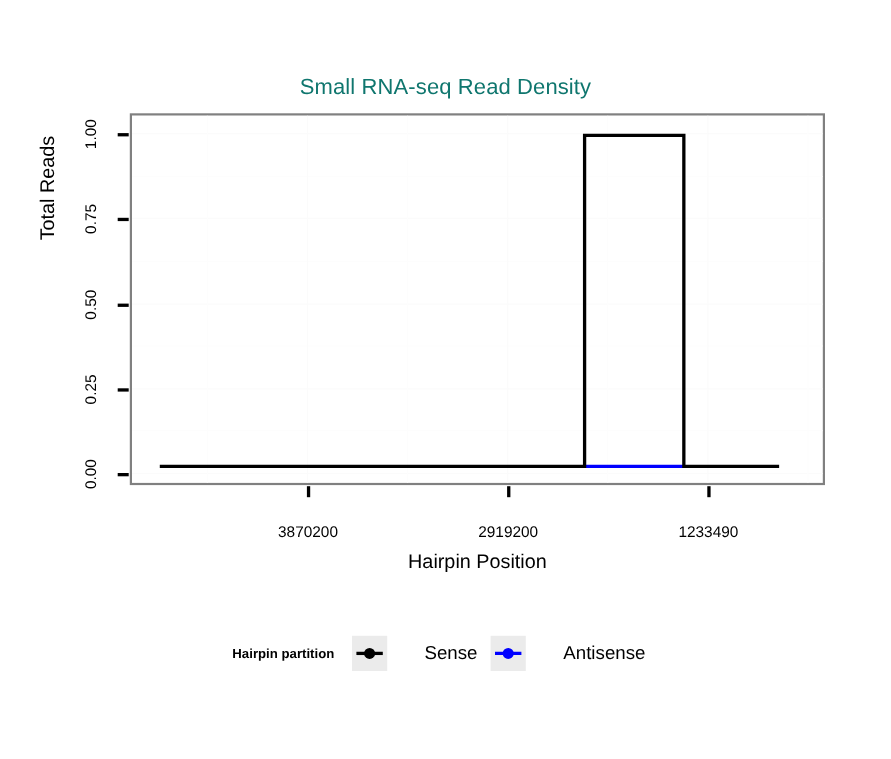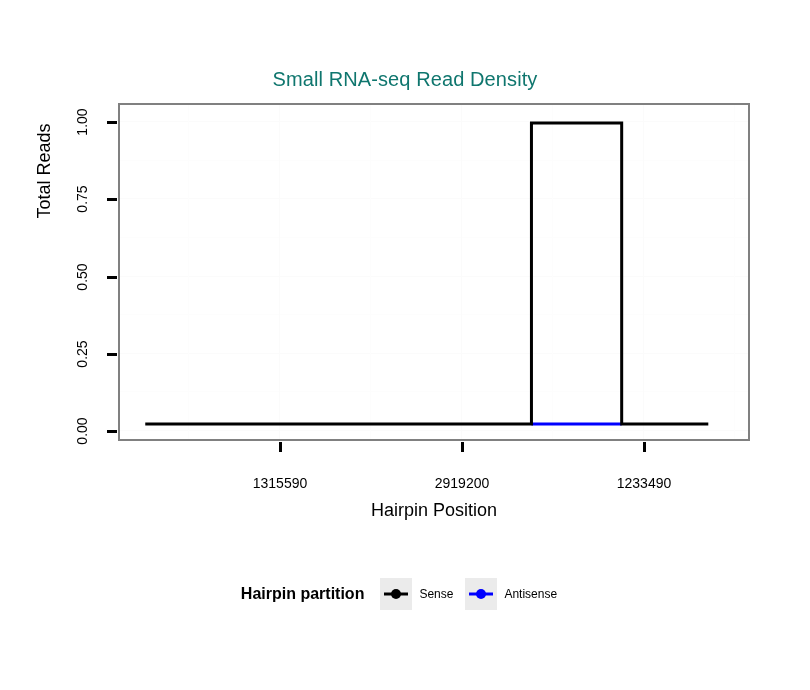--- a/index.html
+++ b/index.html
@@ -131,43 +131,44 @@
     position: absolute;
     left: 0;
     top: 578px;
     width: 810px;
     display: flex;
     align-items: center;
     justify-content: center;
     gap: 0;
   }
   #legend-title {
-    font-size: 16px;
+    font-size: 12px;
     font-weight: bold;
     margin-right: 16px;
     white-space: nowrap;
   }
   .legend-item {
     display: flex;
     align-items: center;
     margin-right: 12px;
   }
   .legend-key {
     width: 32px;
     height: 32px;
     background: #ebebeb;
     display: flex;
     align-items: center;
     justify-content: center;
     margin-right: 7px;
     flex: none;
   }
   .legend-label {
-    font-size: 12px;
-    white-space: nowrap;
+    font-size: 17px;
+    white-space: nowrap;
+    margin-left: 27px;
   }
 </style>
 </head>
 <body>
 
 <div id="plot-root">
 
   <div id="chart-title">Small RNA-seq Read Density</div>
 
   <div id="y-axis-title">
@@ -195,21 +196,21 @@
     <div class="y-tick-label">0.75</div>
   </div>
   <div class="y-tick-wrap" style="top:114px">
     <div class="y-tick-label">1.00</div>
   </div>
 
   <div class="x-tick-mark" style="left:279px"></div>
   <div class="x-tick-mark" style="left:461px"></div>
   <div class="x-tick-mark" style="left:643px"></div>
 
-  <div class="x-tick-label" style="left:225px">1315590</div>
+  <div class="x-tick-label" style="left:225px">3870200</div>
   <div class="x-tick-label" style="left:407px">2919200</div>
   <div class="x-tick-label" style="left:589px">1233490</div>
 
   <div id="panel">
 
     <div class="grid-major" style="left:0;top:325px;width:628px;height:1px"></div>
     <div class="grid-major" style="left:0;top:248px;width:628px;height:1px"></div>
     <div class="grid-major" style="left:0;top:171px;width:628px;height:1px"></div>
     <div class="grid-major" style="left:0;top:93px;width:628px;height:1px"></div>
     <div class="grid-major" style="left:0;top:16px;width:628px;height:1px"></div>

